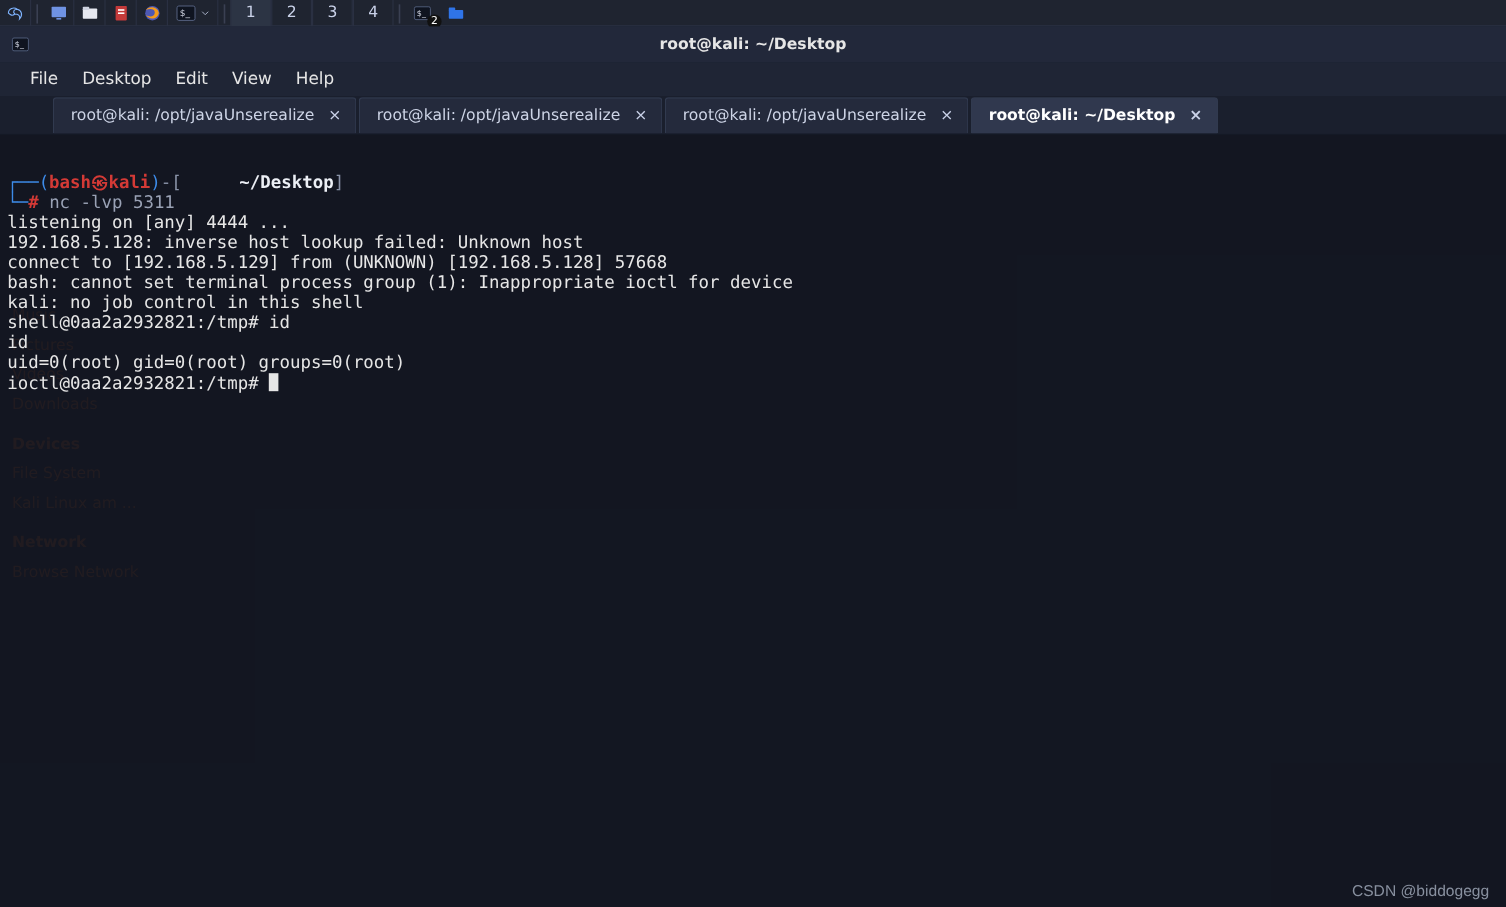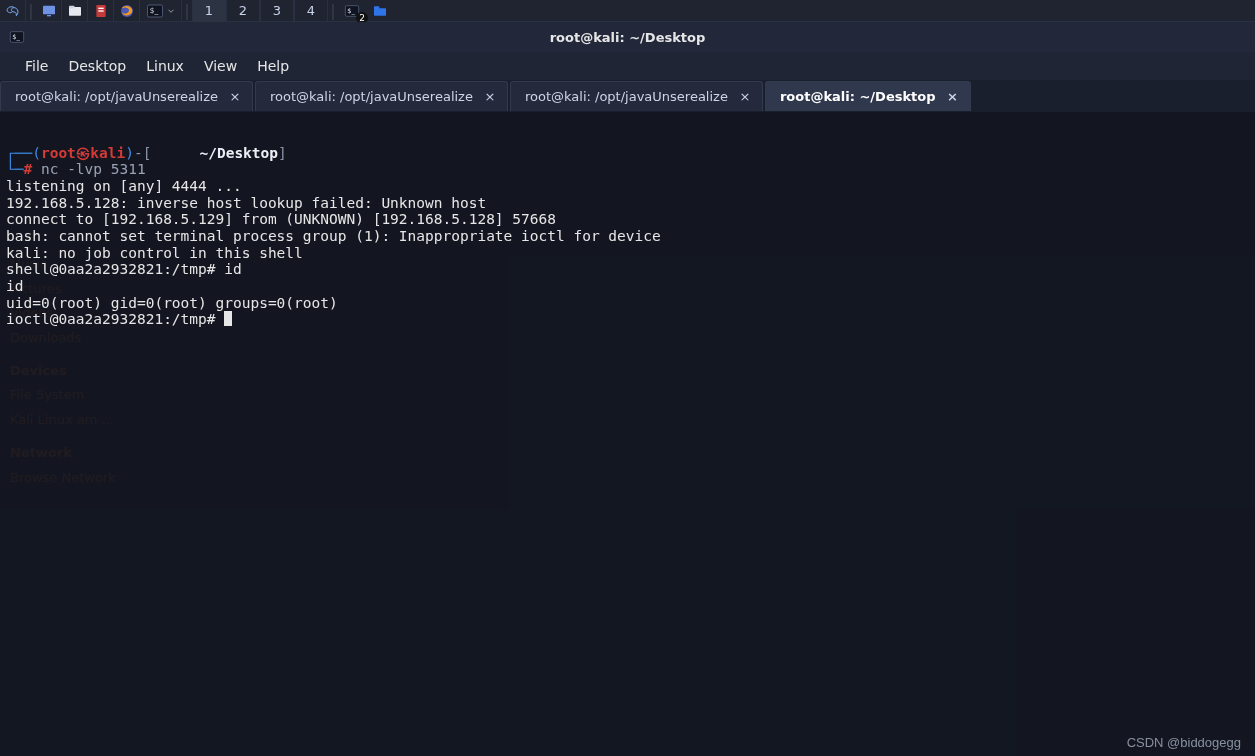--- a/index.html
+++ b/index.html
@@ -105,20 +105,21 @@
     color: #e6e6e6;
   }
 
   
   .tabbar {
     height: 32px;
     background: #1a1f2d;
     display: flex;
     align-items: flex-end;
     border-bottom: 1px solid #1a1f2d;
+    padding-left: 44px;
   }
   .tab {
     height: 30px;
     display: flex;
     align-items: center;
     padding: 0 10px 0 14px;
     background: #242a3c;
     color: #cdd4e6;
     font-size: 13px;
     border: 1px solid #313a4f;
@@ -269,21 +270,21 @@
         <rect x="2" y="4" width="20" height="16" rx="2" fill="#0f1420" stroke="#5c6a8a"></rect>
         <text x="5" y="15" font-size="10" fill="#cfd3e0">$_</text>
       </svg>
   </div>
   <div class="titlebar-title">root@kali: ~/Desktop</div>
 </div>
 
 <div class="menubar">
   <div class="menu-item">File</div>
   <div class="menu-item">Desktop</div>
-  <div class="menu-item">Linux</div>
+  <div class="menu-item">Edit</div>
   <div class="menu-item">View</div>
   <div class="menu-item">Help</div>
 </div>
 
 <div class="tabbar">
   <div class="tab">
     <span>root@kali: /opt/javaUnserealize</span>
     <span class="tab-close">×</span>
   </div>
   <div class="tab">
@@ -308,21 +309,21 @@
     <div>Videos</div>
     <div>Downloads</div>
     <div style="margin-top:8px;font-weight:600">Devices</div>
     <div>File System</div>
     <div>Kali Linux am ...</div>
     <div style="margin-top:8px;font-weight:600">Network</div>
     <div>Browse Network</div>
   </div>
 
   <div class="term">
-<span class="c-blue">┌──(</span><span class="c-red">root</span><span class="c-red">㉿</span><span class="c-red">kali</span><span class="c-blue">)</span><span class="c-gray">-[</span><span class="c-white">~/Desktop</span><span class="c-gray">]</span>
+<span class="c-blue">┌──(</span><span class="c-red">bash</span><span class="c-red">㉿</span><span class="c-red">kali</span><span class="c-blue">)</span><span class="c-gray">-[</span><span class="c-white">~/Desktop</span><span class="c-gray">]</span>
 <span class="c-blue">└─</span><span class="c-red">#</span> <span class="c-cmd">nc -lvp 5311</span>
 <span>listening on [any] 4444 ...</span>
 <span>192.168.5.128: inverse host lookup failed: Unknown host</span>
 <span>connect to [192.168.5.129] from (UNKNOWN) [192.168.5.128] 57668</span>
 <span>bash: cannot set terminal process group (1): Inappropriate ioctl for device</span>
 <span>kali: no job control in this shell</span>
 <span>shell@0aa2a2932821:/tmp# id</span>
 <span>id</span>
 <span>uid=0(root) gid=0(root) groups=0(root)</span>
 <span>ioctl@0aa2a2932821:/tmp# </span><span class="cursor"></span>

